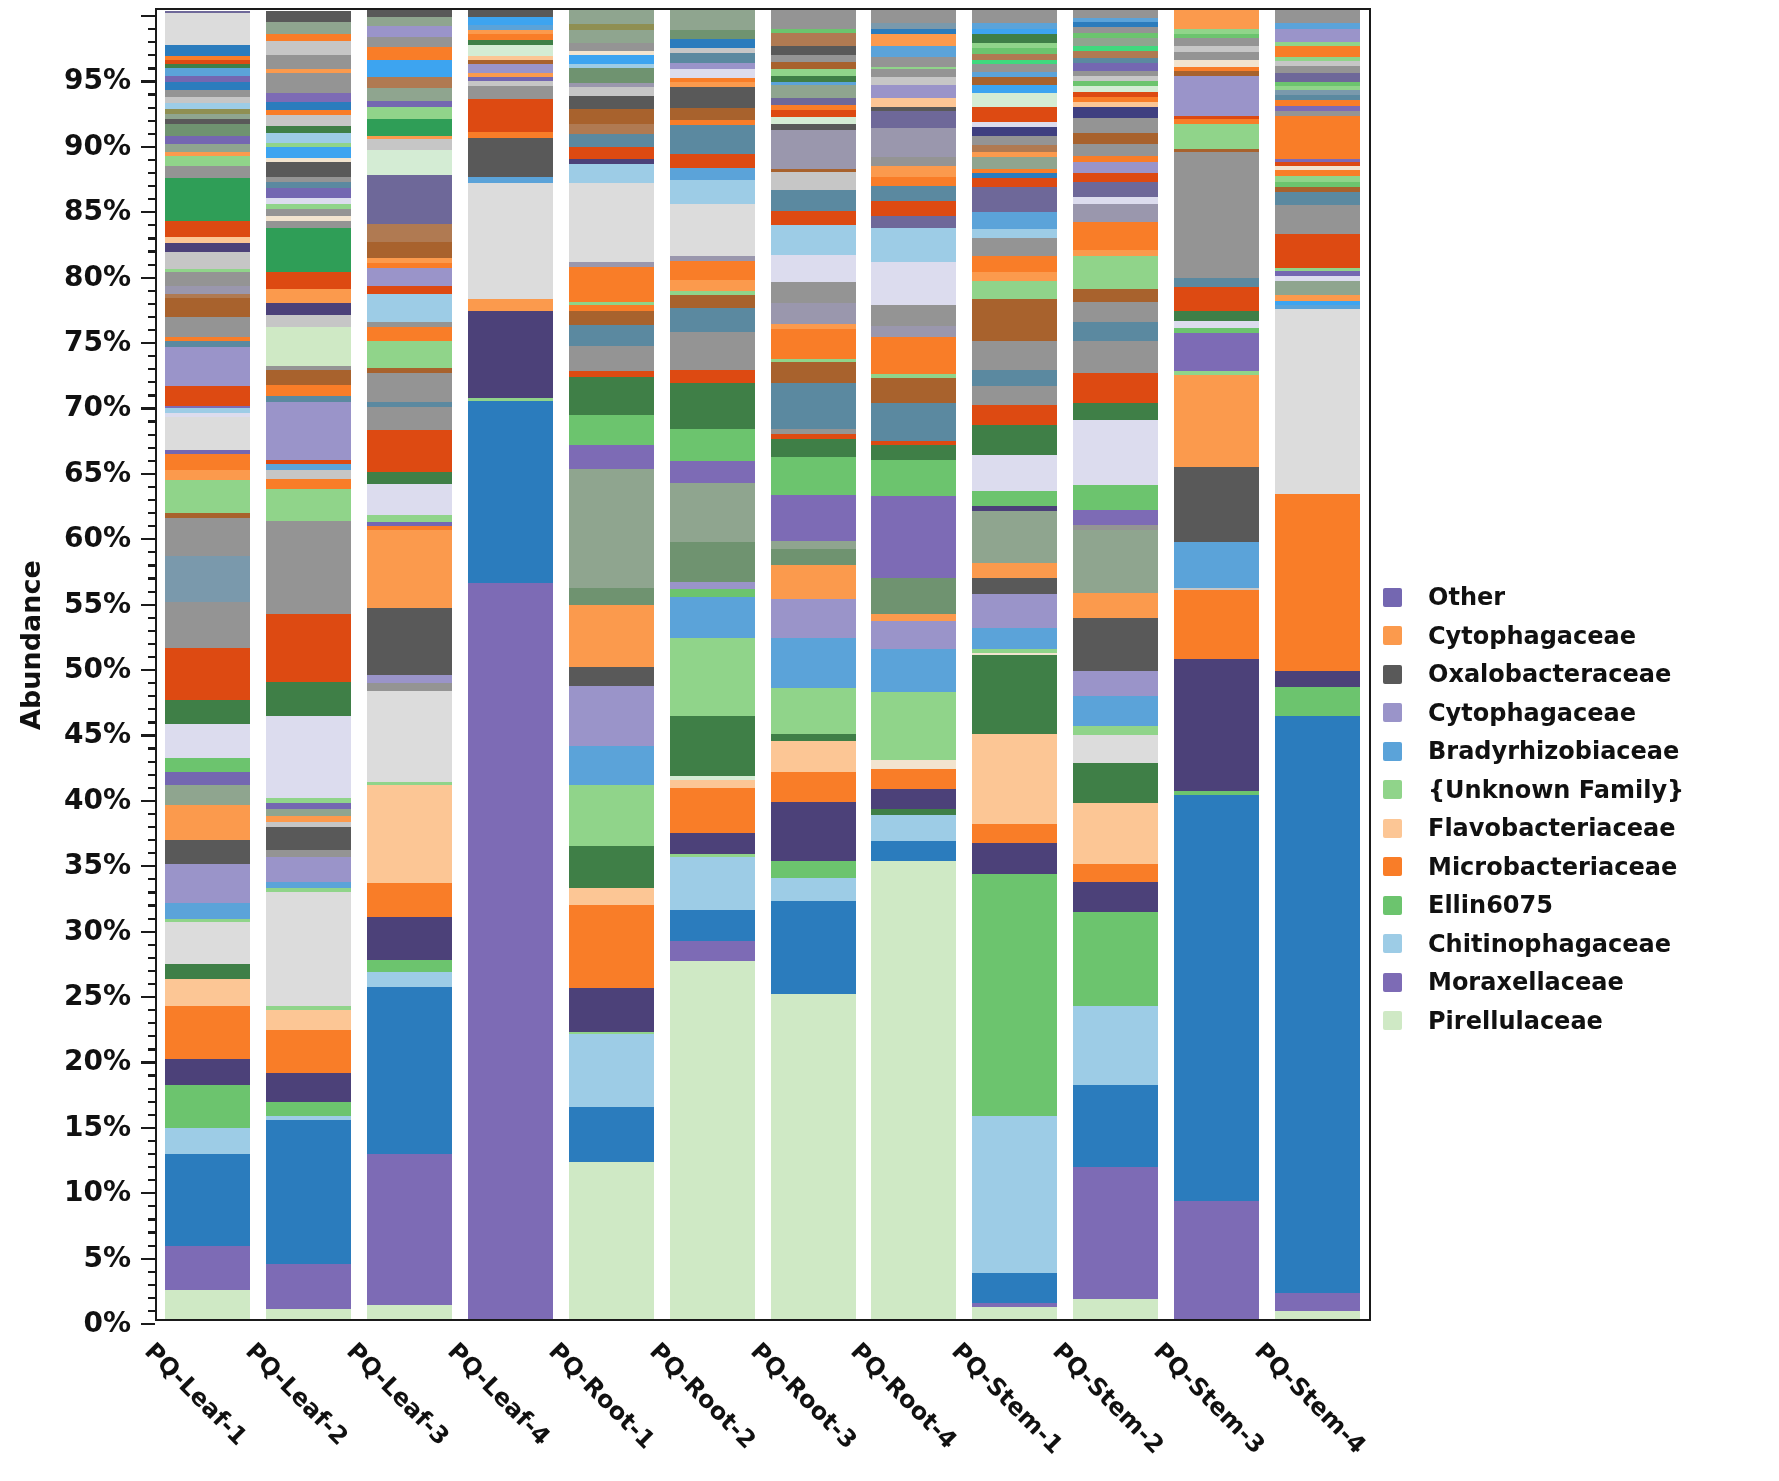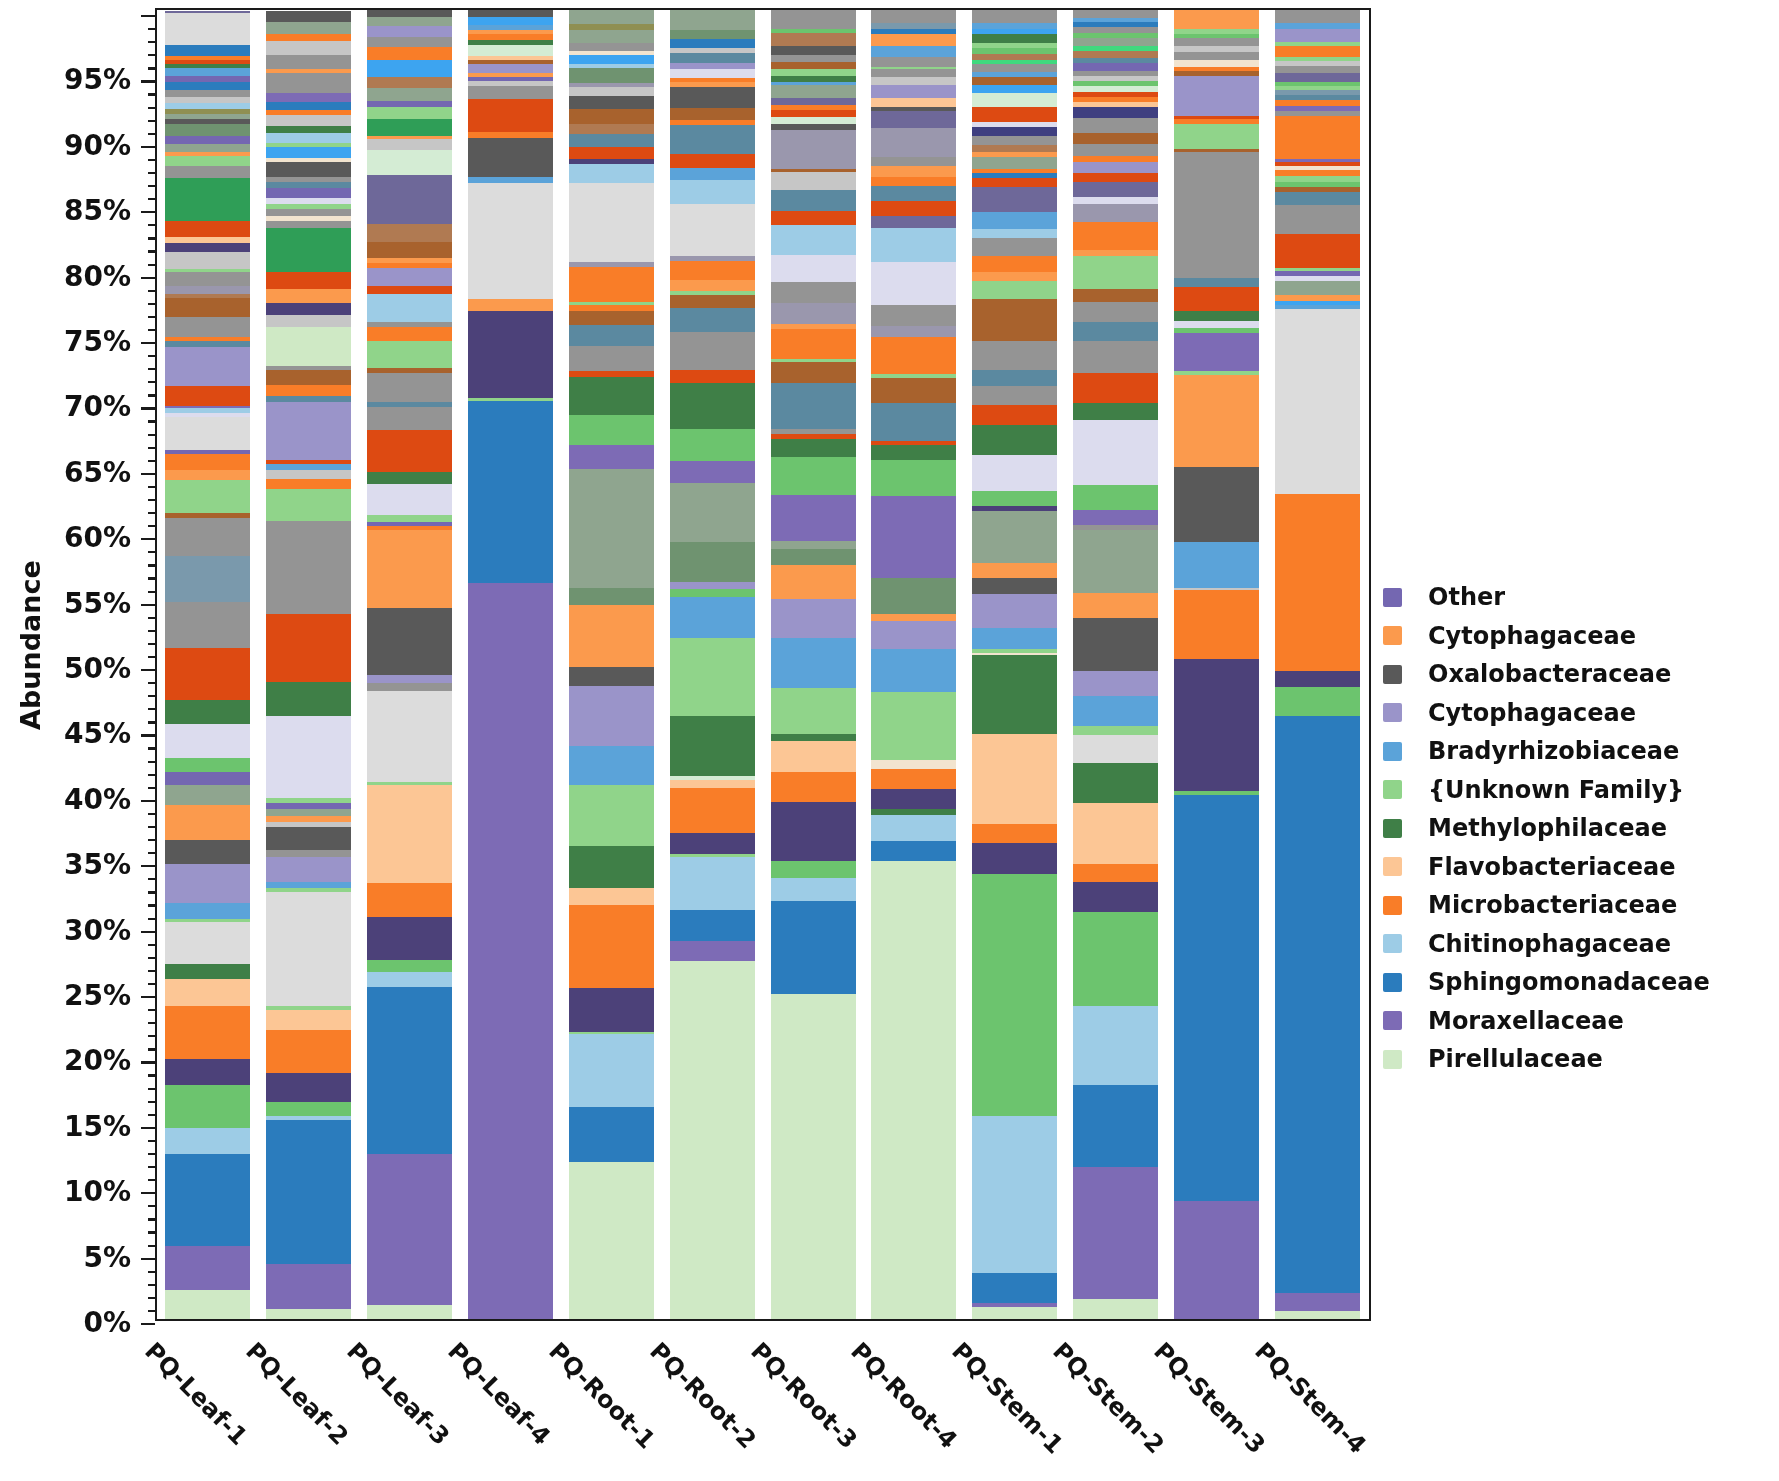--- a/index.html
+++ b/index.html
@@ -775,38 +775,34 @@
     </div>
     <div class="legend-item">
       <div class="legend-swatch" style="background: rgb(91, 163, 217);"></div>
       <div class="legend-label">Bradyrhizobiaceae</div>
     </div>
     <div class="legend-item">
       <div class="legend-swatch" style="background: rgb(144, 212, 138);"></div>
       <div class="legend-label">{Unknown Family}</div>
     </div>
     <div class="legend-item">
-      <div class="legend-swatch" style="background: rgb(63, 127, 71);"></div>
-      <div class="legend-label">Methylophilaceae</div>
-    </div>
-    <div class="legend-item">
       <div class="legend-swatch" style="background: rgb(252, 198, 149);"></div>
       <div class="legend-label">Flavobacteriaceae</div>
     </div>
     <div class="legend-item">
       <div class="legend-swatch" style="background: rgb(249, 125, 40);"></div>
       <div class="legend-label">Microbacteriaceae</div>
     </div>
     <div class="legend-item">
+      <div class="legend-swatch" style="background: rgb(108, 196, 110);"></div>
+      <div class="legend-label">Ellin6075</div>
+    </div>
+    <div class="legend-item">
       <div class="legend-swatch" style="background: rgb(157, 204, 230);"></div>
       <div class="legend-label">Chitinophagaceae</div>
-    </div>
-    <div class="legend-item">
-      <div class="legend-swatch" style="background: rgb(43, 124, 189);"></div>
-      <div class="legend-label">Sphingomonadaceae</div>
     </div>
     <div class="legend-item">
       <div class="legend-swatch" style="background: rgb(125, 107, 181);"></div>
       <div class="legend-label">Moraxellaceae</div>
     </div>
     <div class="legend-item">
       <div class="legend-swatch" style="background: rgb(207, 233, 197);"></div>
       <div class="legend-label">Pirellulaceae</div>
     </div>
   </div>

